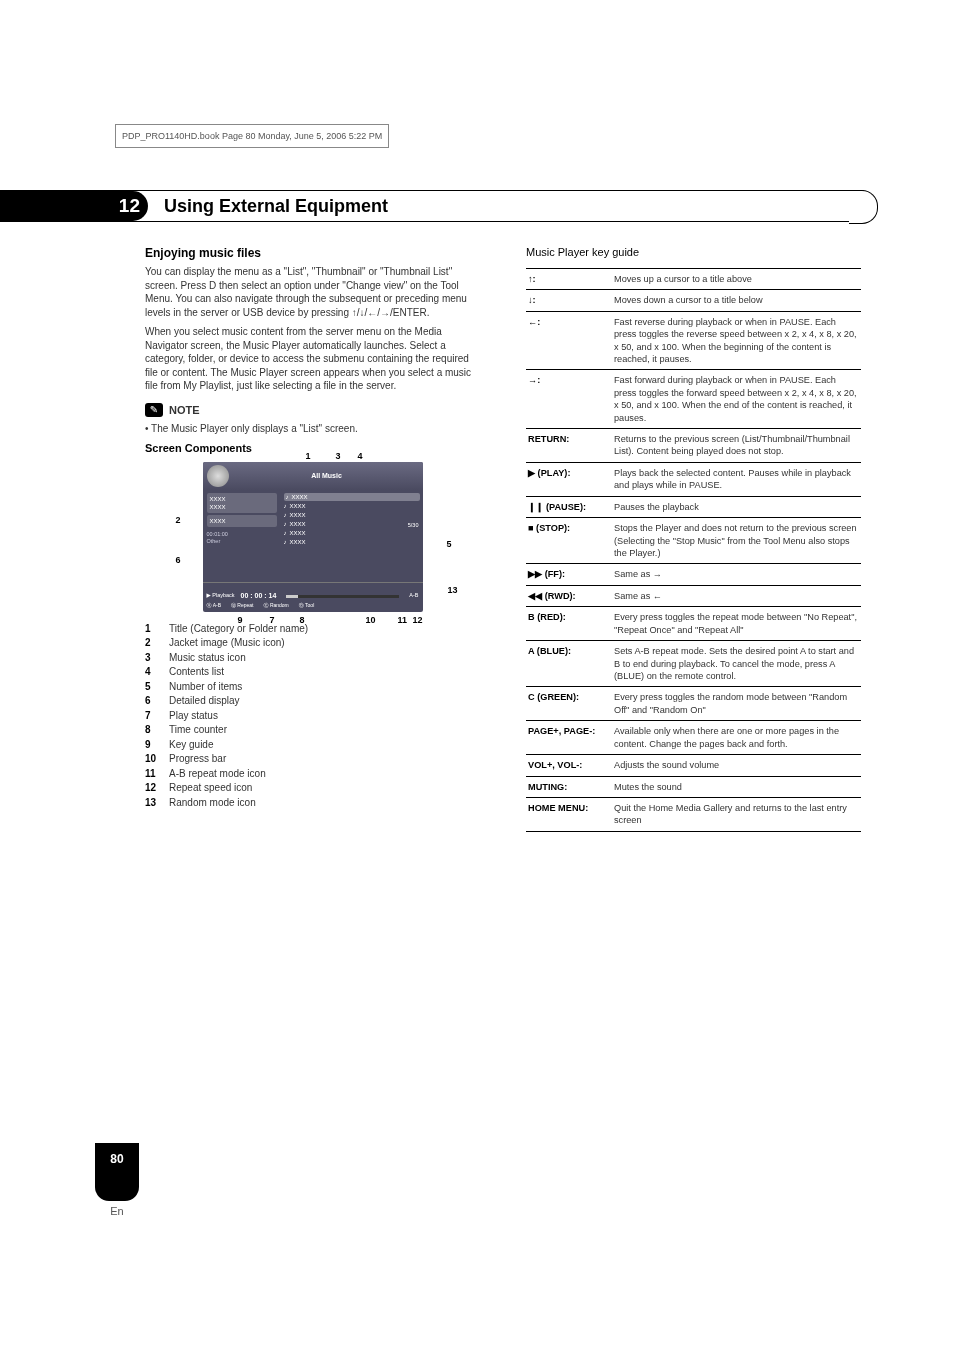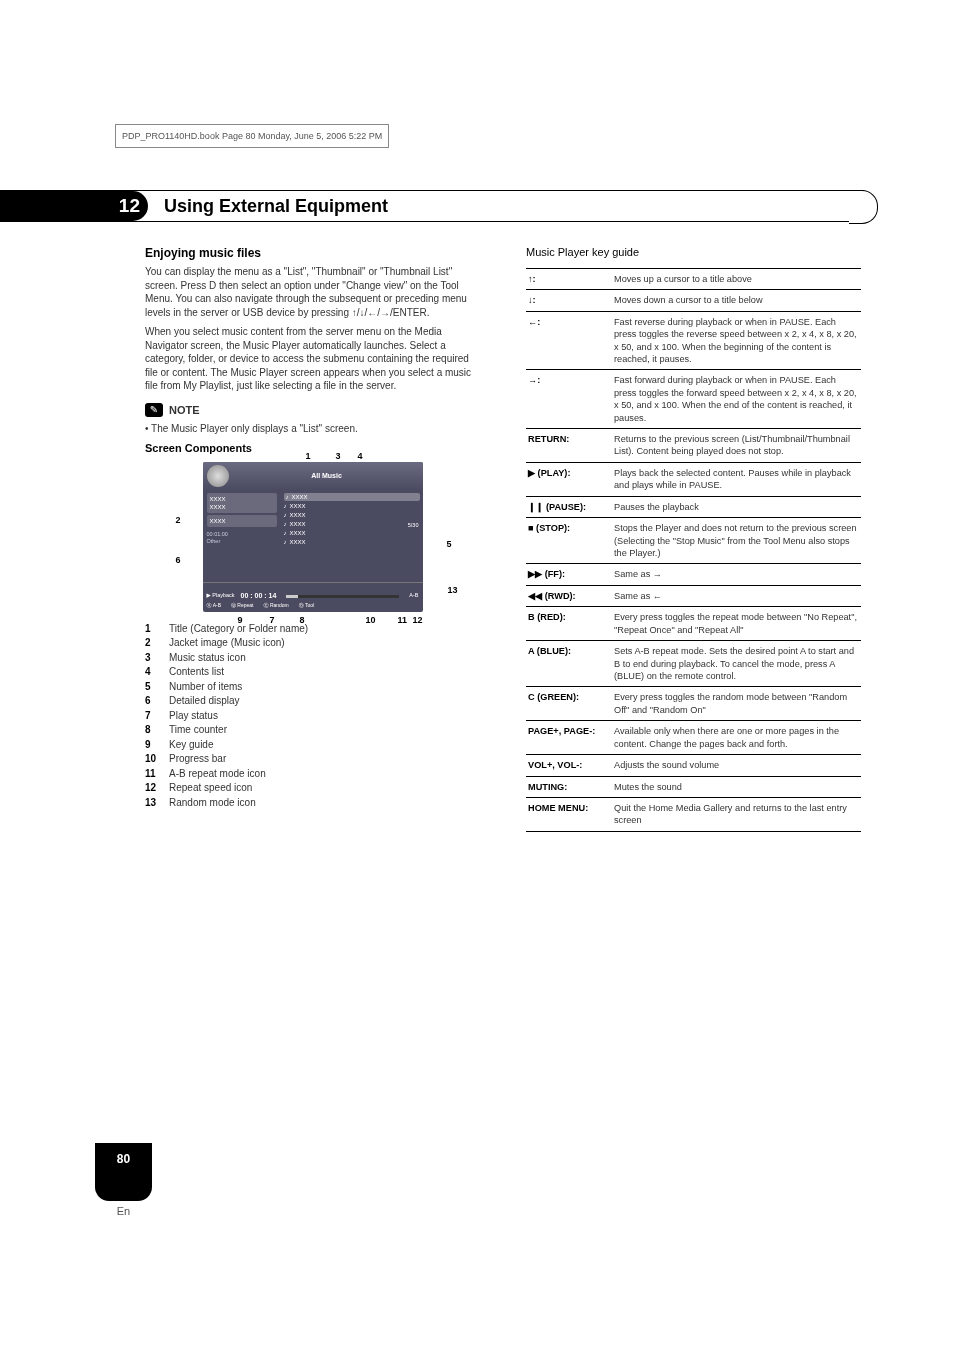--- a/index.html
+++ b/index.html
@@ -192,21 +192,21 @@
   }
   table.key-guide tr { border-bottom: 0.5px solid #000; }
   table.key-guide tr:first-child { border-top: 0.5px solid #000; }
   table.key-guide td { padding: 4px 2px; vertical-align: top; }
   table.key-guide td.k { font-weight: bold; width: 82px; color:#000; white-space:nowrap;}
 
   .page-num-badge {
     position: absolute;
     bottom: 150px;
     left: 95px;
-    width: 57px;
+    width: 44px;
     height: 52px;
     background: #000;
     border-radius: 0 0 14px 14px;
     color: #fff;
     text-align: center;
     padding-top: 6px;
     margin-top: 36px;
   }
   .page-num-badge .n { font-weight: bold; font-size: 12px; }
   .page-num-badge .lang { font-size: 11px; margin-top: 8px; display:block; position:absolute; bottom:-16px; left:0; right:0; color:#555;}

